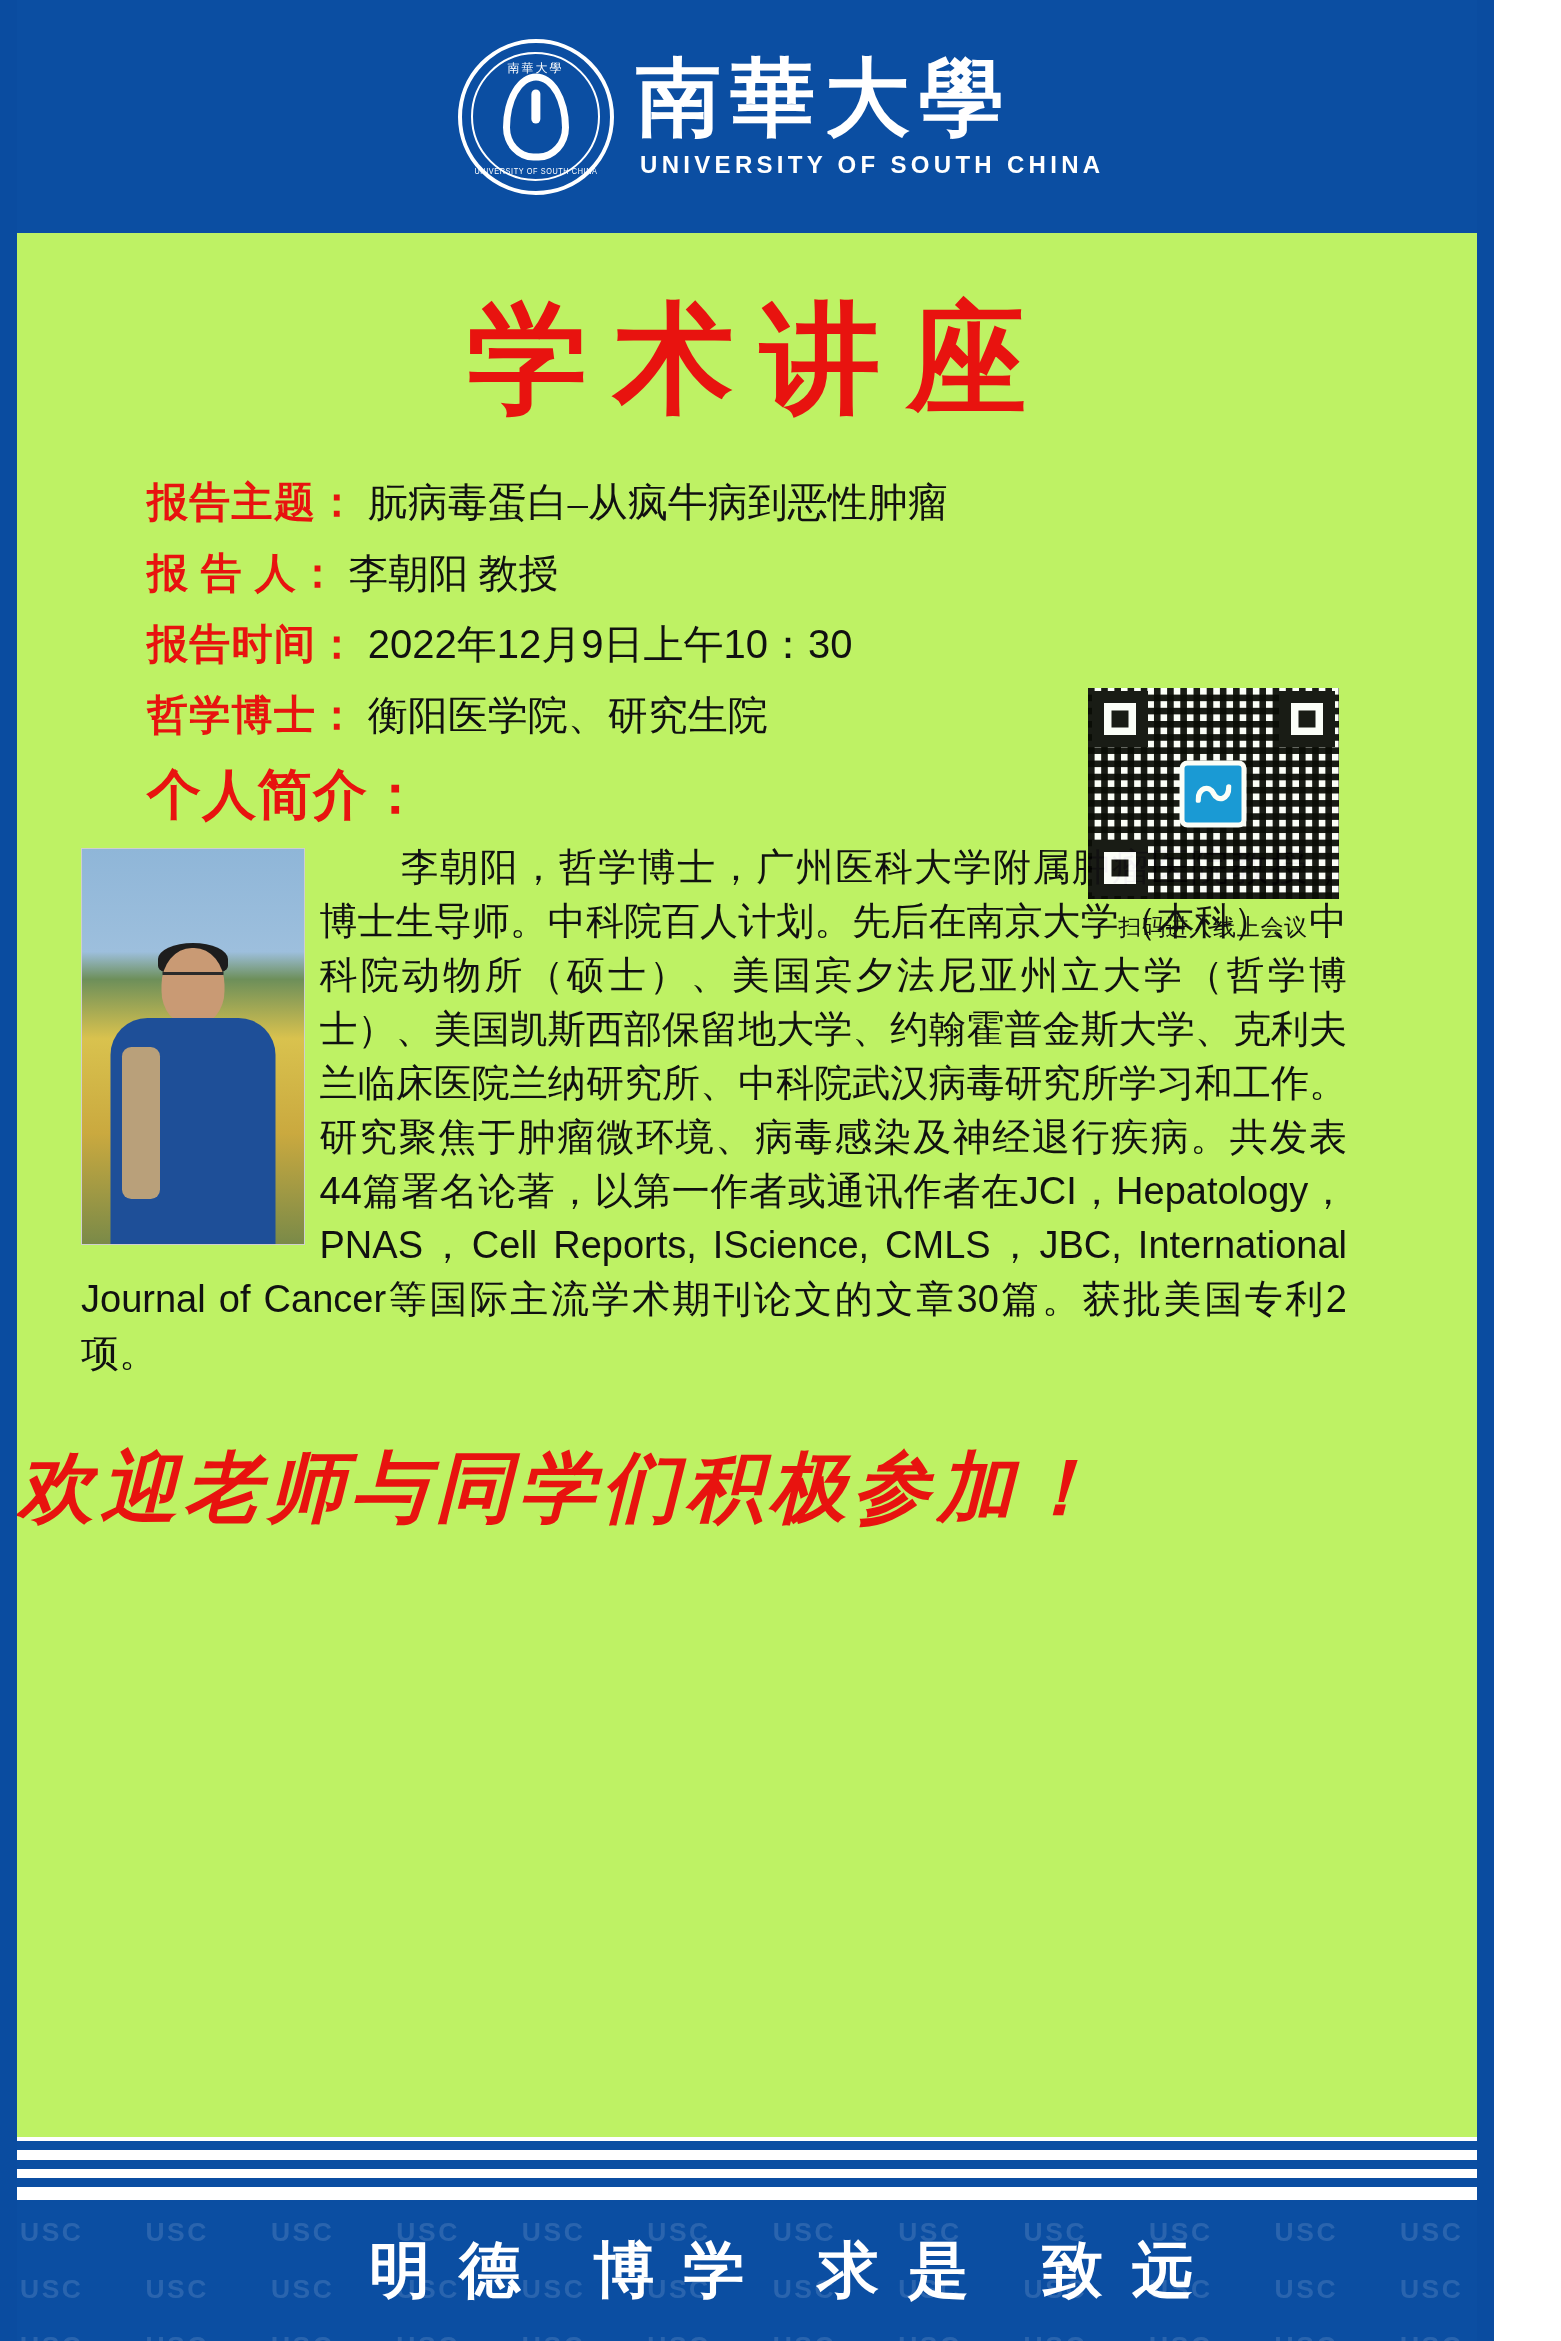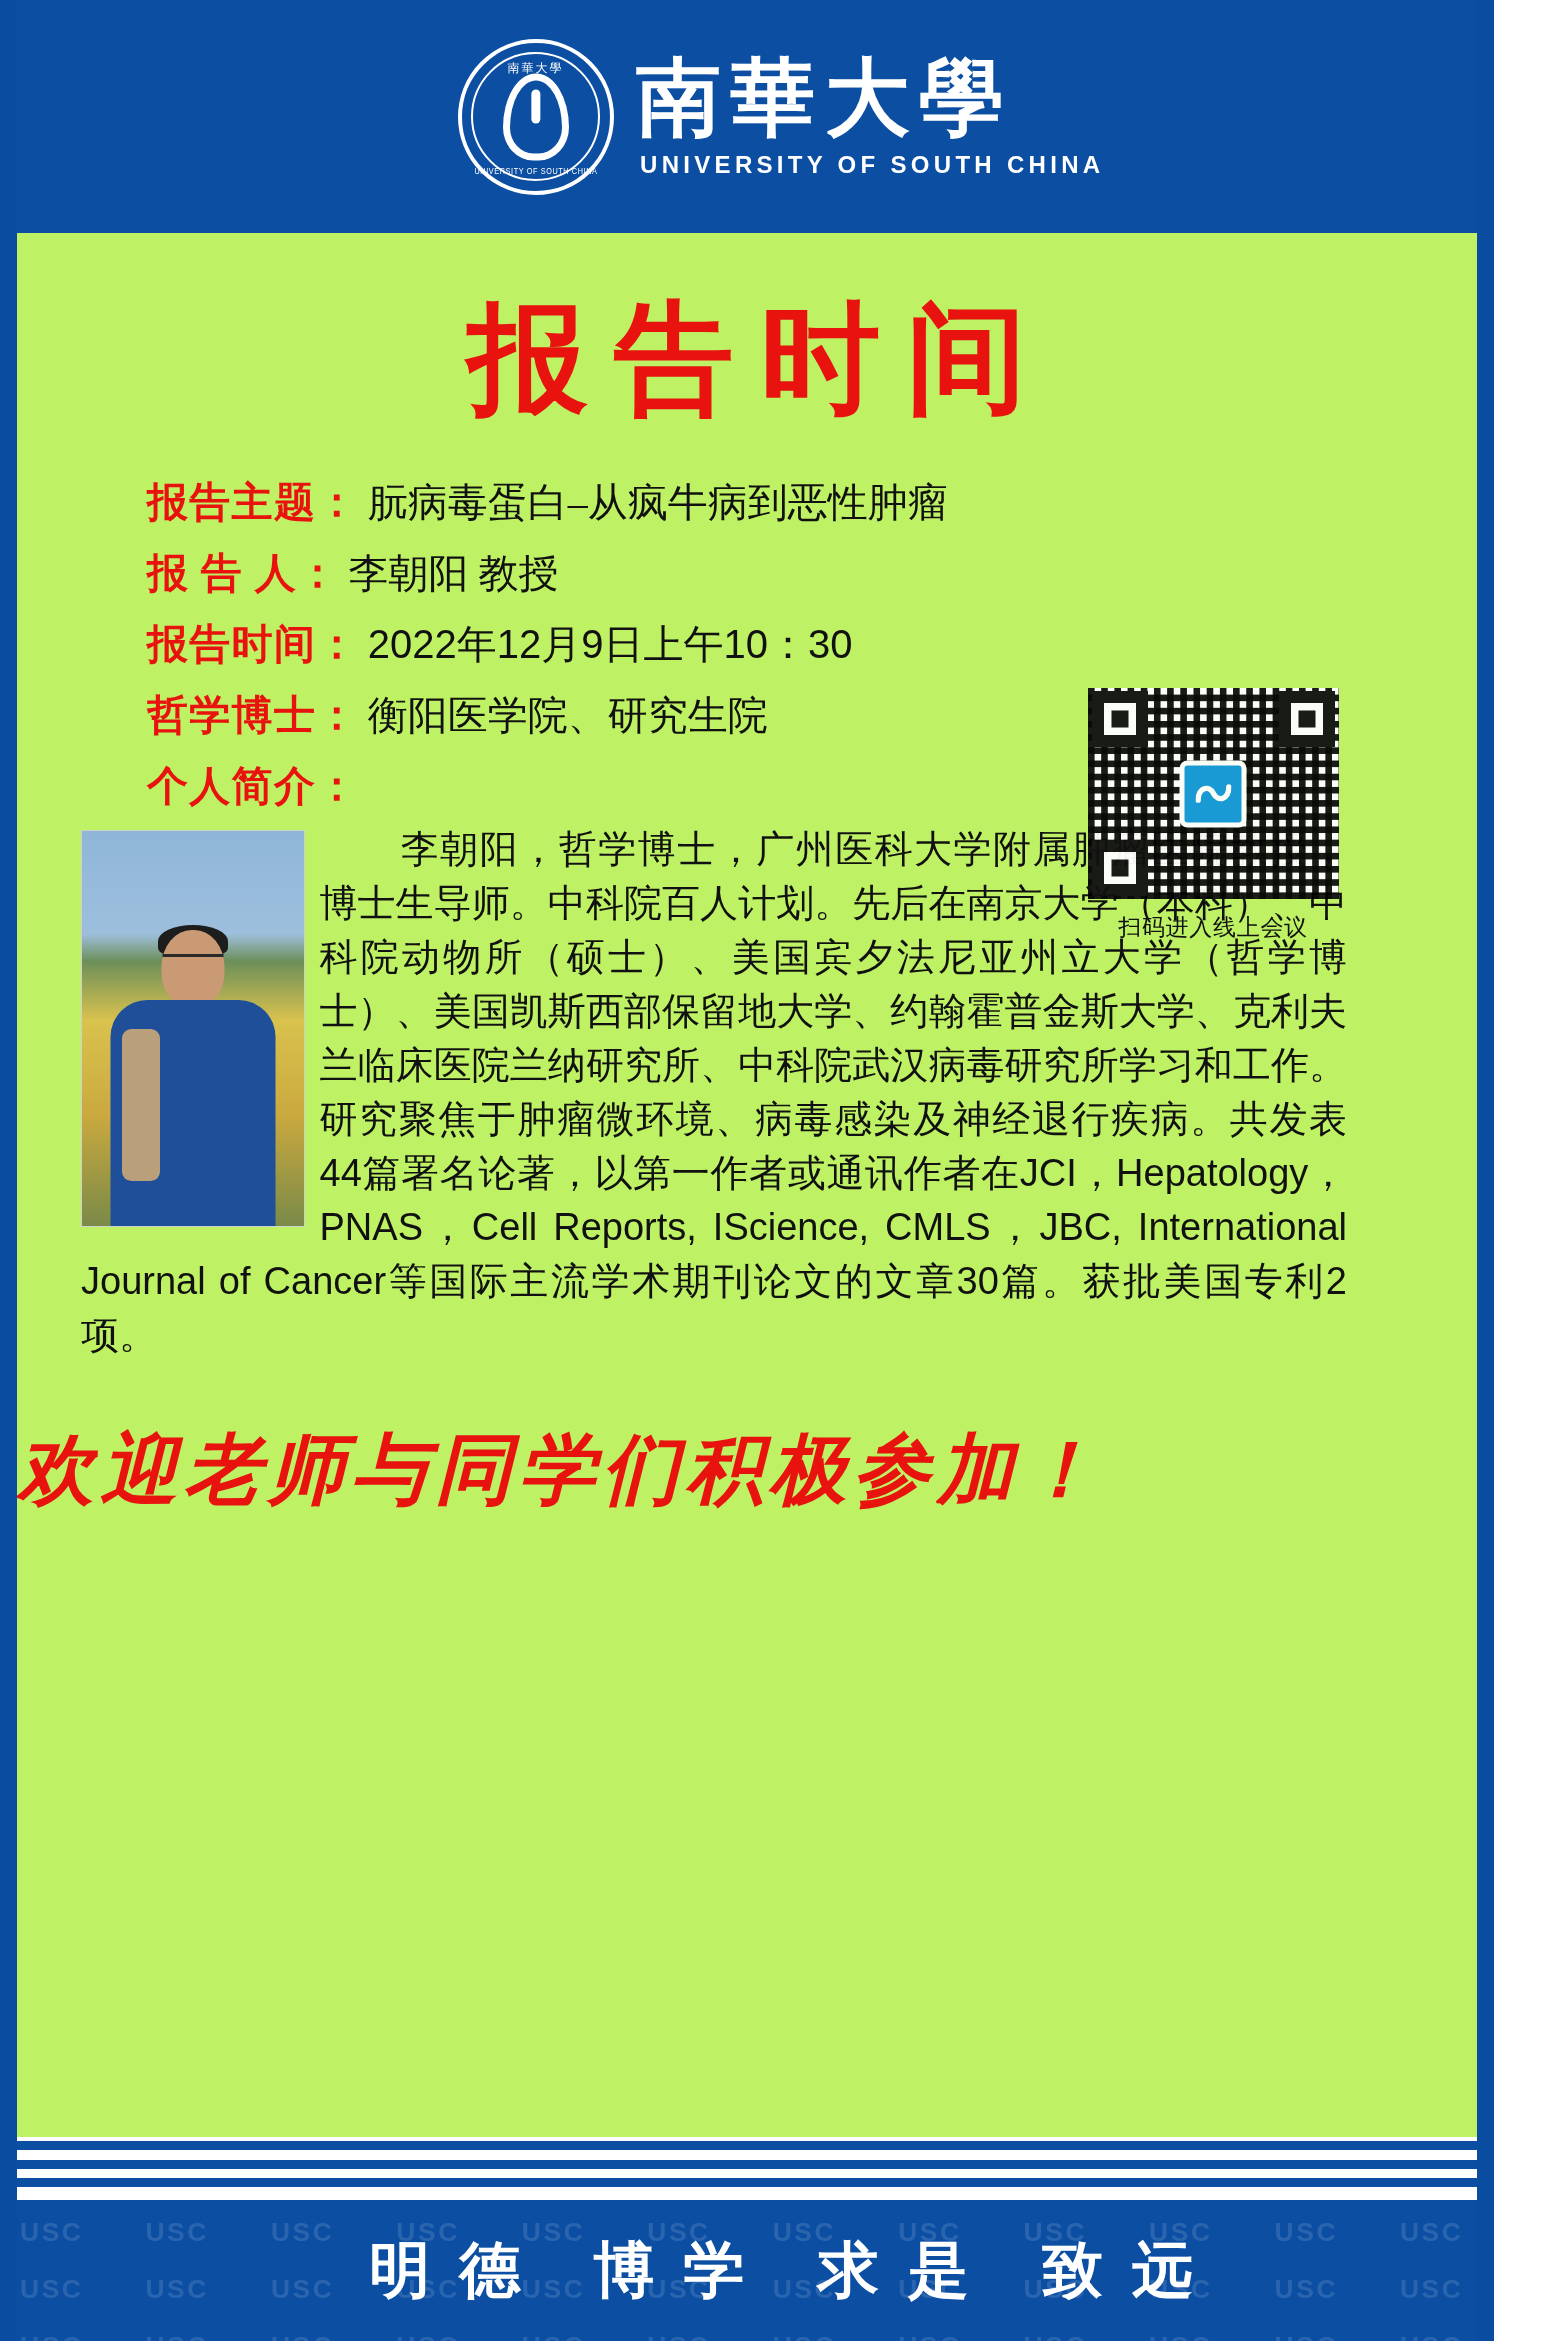--- a/index.html
+++ b/index.html
@@ -156,21 +156,21 @@
     font-size: 40px;
     margin-left: 9.3px;
     white-space: nowrap;
     font-family: "Liberation Sans", sans-serif;
   }
   .info-value.serif {
     font-family: "Liberation Serif", serif;
   }
   .bio-label {
     color: #e8130f;
-    font-size: 41px;
+    font-size: 54px;
     font-weight: bold;
     font-family: "Liberation Serif", serif;
     letter-spacing: 1.3px;
     margin-top: 8px;
   }
 
   
   .qr-block {
     position: absolute;
     right: 132px;
@@ -383,21 +383,21 @@
       </div>
       <div class="logo-text">
         <div class="logo-cn">南華大學</div>
         <div class="logo-en">UNIVERSITY OF SOUTH CHINA</div>
       </div>
     </div>
   </div>
 
   <div class="content">
 
-    <div class="main-title">报告时间</div>
+    <div class="main-title">学术讲座</div>
 
     <div class="qr-block">
       <div class="qr-code">
         <div class="finder f-tl"></div>
         <div class="finder f-tr"></div>
         <div class="finder f-bl"></div>
         <div class="qr-logo">
           <svg width="36" height="24" viewBox="0 0 54 36" aria-hidden="true">
             <path d="M4 28 C4 10, 20 4, 27 18 C34 32, 50 26, 50 8" fill="none" stroke="#ffffff" stroke-width="8" stroke-linecap="round"></path>
           </svg>

